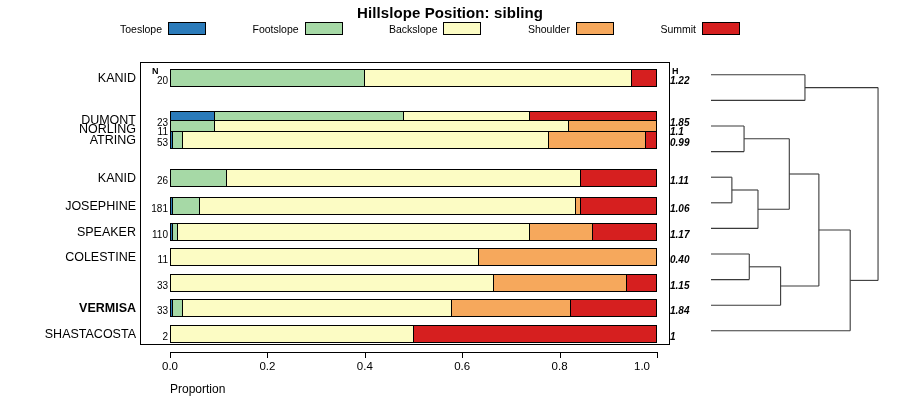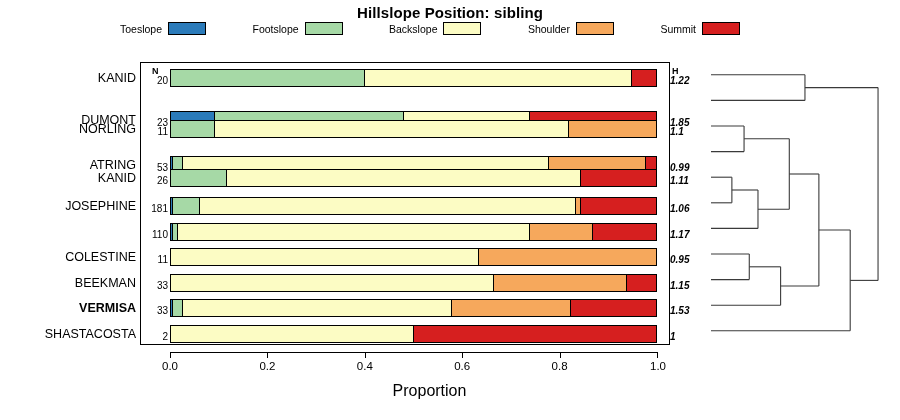--- a/index.html
+++ b/index.html
@@ -65,22 +65,22 @@
   
   .axis-line{
     position:absolute;left:170px;top:352px;width:487px;height:1px;background:#000;
   }
   .tick{position:absolute;top:352px;width:1px;height:6px;background:#000;}
   .tick-label{
     position:absolute;top:360px;width:40px;margin-left:-20px;
     text-align:center;font-size:11.5px;
   }
   .axis-title{
-    position:absolute;left:186px;top:382px;width:487px;text-align:center;
-    font-size:16px;
+    position:absolute;left:170px;top:382px;width:487px;
+    font-size:12px;
   }
 
   
   .dendro{position:absolute;left:700px;top:62px;width:196px;height:283px;}
   .dendro svg{display:block;}
 </style>
 </head>
 <body>
 
 <div id="root">
@@ -140,21 +140,21 @@
       <div class="row" style="top: 117.2px;">
         <div class="row-label">NORLING</div>
         <div class="row-n">11</div>
         <div class="bar">
           <div class="seg" style="width: 9%; background: rgb(166, 217, 166);"></div>
           <div class="seg" style="width: 73%; background: rgb(252, 252, 196);"></div>
           <div class="seg" style="width: 18%; background: rgb(246, 168, 92);"></div>
         </div>
         <div class="row-h">1.1</div>
       </div>
-      <div class="row" style="top: 153px;">
+      <div class="row" style="top: 128px;">
         <div class="row-label">ATRING</div>
         <div class="row-n">53</div>
         <div class="bar">
           <div class="seg" style="width: 0.5%; background: rgb(43, 123, 186);"></div>
           <div class="seg" style="width: 2%; background: rgb(166, 217, 166);"></div>
           <div class="seg" style="width: 75.5%; background: rgb(252, 252, 196);"></div>
           <div class="seg" style="width: 20%; background: rgb(246, 168, 92);"></div>
           <div class="seg" style="width: 2%; background: rgb(214, 31, 31);"></div>
         </div>
         <div class="row-h">0.99</div>
@@ -175,60 +175,60 @@
         <div class="bar">
           <div class="seg" style="width: 0.5%; background: rgb(43, 123, 186);"></div>
           <div class="seg" style="width: 5.5%; background: rgb(166, 217, 166);"></div>
           <div class="seg" style="width: 77.5%; background: rgb(252, 252, 196);"></div>
           <div class="seg" style="width: 1%; background: rgb(246, 168, 92);"></div>
           <div class="seg" style="width: 15.5%; background: rgb(214, 31, 31);"></div>
         </div>
         <div class="row-h">1.06</div>
       </div>
       <div class="row" style="top: 219.6px;">
+        <div class="row-label">SPEAKER</div>
         <div class="row-n">110</div>
         <div class="bar">
           <div class="seg" style="width: 0.5%; background: rgb(43, 123, 186);"></div>
           <div class="seg" style="width: 1%; background: rgb(166, 217, 166);"></div>
           <div class="seg" style="width: 72.5%; background: rgb(252, 252, 196);"></div>
           <div class="seg" style="width: 13%; background: rgb(246, 168, 92);"></div>
           <div class="seg" style="width: 13%; background: rgb(214, 31, 31);"></div>
         </div>
         <div class="row-h">1.17</div>
       </div>
       <div class="row" style="top: 245.2px;">
         <div class="row-label">COLESTINE</div>
         <div class="row-n">11</div>
         <div class="bar">
           <div class="seg" style="width: 63.5%; background: rgb(252, 252, 196);"></div>
           <div class="seg" style="width: 36.5%; background: rgb(246, 168, 92);"></div>
         </div>
-        <div class="row-h">0.95</div>
+        <div class="row-h">0.40</div>
       </div>
       <div class="row" style="top: 270.8px;">
-        <div class="row-label">BEEKMAN</div>
         <div class="row-n">33</div>
         <div class="bar">
           <div class="seg" style="width: 66.5%; background: rgb(252, 252, 196);"></div>
           <div class="seg" style="width: 27.5%; background: rgb(246, 168, 92);"></div>
           <div class="seg" style="width: 6%; background: rgb(214, 31, 31);"></div>
         </div>
         <div class="row-h">1.15</div>
       </div>
       <div class="row" style="top: 296.4px;">
         <div class="row-label bold">VERMISA</div>
         <div class="row-n">33</div>
         <div class="bar">
           <div class="seg" style="width: 0.5%; background: rgb(43, 123, 186);"></div>
           <div class="seg" style="width: 2%; background: rgb(166, 217, 166);"></div>
           <div class="seg" style="width: 55.5%; background: rgb(252, 252, 196);"></div>
           <div class="seg" style="width: 24.5%; background: rgb(246, 168, 92);"></div>
           <div class="seg" style="width: 17.5%; background: rgb(214, 31, 31);"></div>
         </div>
-        <div class="row-h">1.53</div>
+        <div class="row-h">1.84</div>
       </div>
       <div class="row" style="top: 322px;">
         <div class="row-label">SHASTACOSTA</div>
         <div class="row-n">2</div>
         <div class="bar">
           <div class="seg" style="width: 50%; background: rgb(252, 252, 196);"></div>
           <div class="seg" style="width: 50%; background: rgb(214, 31, 31);"></div>
         </div>
         <div class="row-h">1</div>
       </div>
@@ -240,21 +240,21 @@
       <div class="tick-label" style="left: 170px;">0.0</div>
       <div class="tick" style="left: 267.4px;"></div>
       <div class="tick-label" style="left: 267.4px;">0.2</div>
       <div class="tick" style="left: 364.8px;"></div>
       <div class="tick-label" style="left: 364.8px;">0.4</div>
       <div class="tick" style="left: 462.2px;"></div>
       <div class="tick-label" style="left: 462.2px;">0.6</div>
       <div class="tick" style="left: 559.6px;"></div>
       <div class="tick-label" style="left: 559.6px;">0.8</div>
       <div class="tick" style="left: 657px;"></div>
-      <div class="tick-label" style="left: 658px;">1.0</div>
+      <div class="tick-label" style="left: 642px;">1.0</div>
     </div>
   <div class="axis-title">Proportion</div>
 
   <div class="dendro">
     <svg id="dendro-svg" width="196" height="283" viewBox="0 0 196 283">
         <line x1="11" y1="12.8" x2="104.96000000000001" y2="12.8" stroke="#3a3a3a" stroke-width="1.1"></line>
         <line x1="11" y1="38.400000000000006" x2="104.96000000000001" y2="38.400000000000006" stroke="#3a3a3a" stroke-width="1.1"></line>
         <line x1="104.96000000000001" y1="12.8" x2="104.96000000000001" y2="38.400000000000006" stroke="#3a3a3a" stroke-width="1.1"></line>
         <line x1="11" y1="64" x2="44.06" y2="64" stroke="#3a3a3a" stroke-width="1.1"></line>
         <line x1="11" y1="89.60000000000001" x2="44.06" y2="89.60000000000001" stroke="#3a3a3a" stroke-width="1.1"></line>

